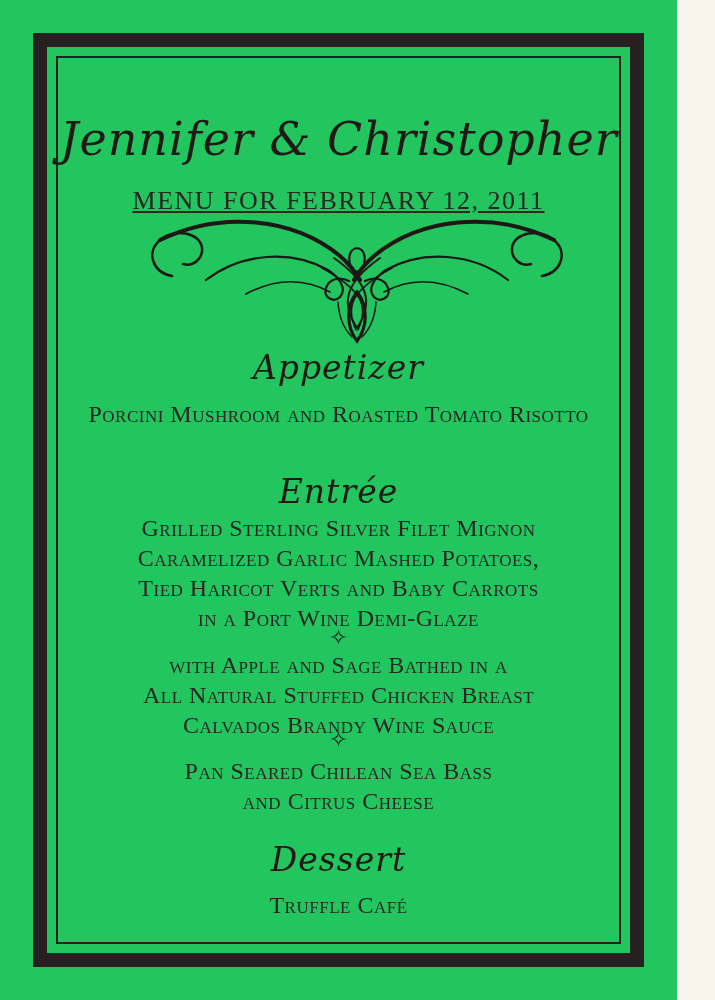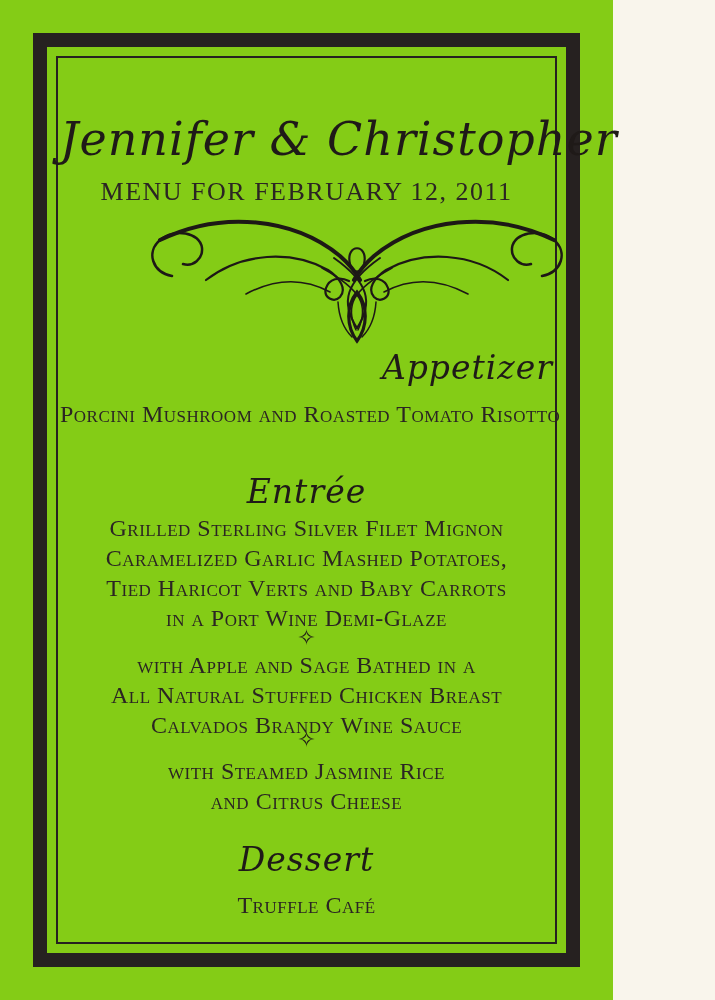--- a/index.html
+++ b/index.html
@@ -4,23 +4,24 @@
 <style>
   html,body{margin:0;padding:0;}
   body{
     width:715px;height:1000px;
     font-family:"Liberation Serif", serif;
     background:#f9f5ec;
     overflow:hidden;
   }
   .card{
     position:relative;
-    width:613px;height:1000px;
-    background:#84cc16;
+    width:667px;height:1000px;
+    background:#22c55e;
     color:#29221f;
+    padding-left:10px;
   }
   .border-thick{
     position:absolute; inset:33px;
     border:14px solid #262120;
     pointer-events:none;
   }
   .border-thin{
     position:absolute; inset:56px;
     border:2px solid #262120;
     pointer-events:none;
@@ -72,41 +73,41 @@
 </head>
 <body>
 
 <div class="card">
 
   <div class="border-thick"></div>
   <div class="border-thin"></div>
 
   <div class="line names" style="top:112px;">Jennifer &amp; Christopher</div>
 
-  <div class="line subtitle" style="top:177px;">MENU FOR FEBRUARY 12, 2011</div>
+  <div class="line subtitle" style="top:186px;text-decoration:underline;">MENU FOR FEBRUARY 12, 2011</div>
 
   <svg class="flourish" viewBox="0 0 430 136" fill="none" stroke="#1d1816" stroke-linecap="round">
     <g id="fl-left">
       <path d="M30,68 C10,64 4,44 18,32 C32,20 58,24 60,40 C61,51 51,59 41,56" stroke-width="2.5"></path>
       <path d="M18,32 C80,2 152,10 198,48 C206,55 213,63 218,72" stroke-width="4"></path>
       <path d="M64,72 C100,44 150,42 186,62 C198,70 205,81 198,89 C192,95 181,90 184,80 C187,71 197,68 207,73" stroke-width="2.2"></path>
       <path d="M104,86 C134,70 162,70 188,84" stroke-width="1.6"></path>
     </g>
     <use href="#fl-left" transform="translate(430,0) scale(-1,1)"></use>
     <path d="M208,56 C203,35 227,35 222,56 C219,66 211,66 208,56" stroke-width="2.2"></path>
     <path d="M192,50 C226,74 232,94 215,120" stroke-width="2"></path>
     <path d="M238,50 C204,74 198,94 215,120" stroke-width="2"></path>
     <path d="M180,60 C220,82 227,98 216,122" stroke-width="1.5"></path>
     <path d="M250,60 C210,82 203,98 214,122" stroke-width="1.5"></path>
     <path d="M215,84 C226,98 226,118 215,133 C204,118 204,98 215,84 Z" stroke-width="3.2"></path>
     <path d="M196,94 C197,110 203,122 210,129" stroke-width="1.5"></path>
     <path d="M234,94 C233,110 227,122 220,129" stroke-width="1.5"></path>
   </svg>
 
-  <div class="line script-heading" style="top:348px;text-align:right;">Appetizer</div>
+  <div class="line script-heading" style="top:348px;">Appetizer</div>
 
   <div class="line body-text" style="top:399px;">
     <span class="mline">Porcini Mushroom and Roasted Tomato Risotto</span>
   </div>
 
   <div class="line script-heading" style="top:472px;">Entrée</div>
 
   <div class="line body-text" style="top:513px;">
     <span class="mline">Grilled Sterling Silver Filet Mignon</span>
     <span class="mline">Caramelized Garlic Mashed Potatoes,</span>
@@ -118,21 +119,21 @@
 
   <div class="line body-text" style="top:650px;">
     <span class="mline">with Apple and Sage Bathed in a</span>
     <span class="mline">All Natural Stuffed Chicken Breast</span>
     <span class="mline">Calvados Brandy Wine Sauce</span>
   </div>
 
   <div class="line divider" style="top:728px;">✧</div>
 
   <div class="line body-text" style="top:756px;">
-    <span class="mline">with Steamed Jasmine Rice</span>
+    <span class="mline">Pan Seared Chilean Sea Bass</span>
     <span class="mline">and Citrus Cheese</span>
   </div>
 
   <div class="line script-heading" style="top:840px;">Dessert</div>
 
   <div class="line body-text" style="top:890px;">
     <span class="mline">Truffle Café</span>
   </div>
 
 </div>

